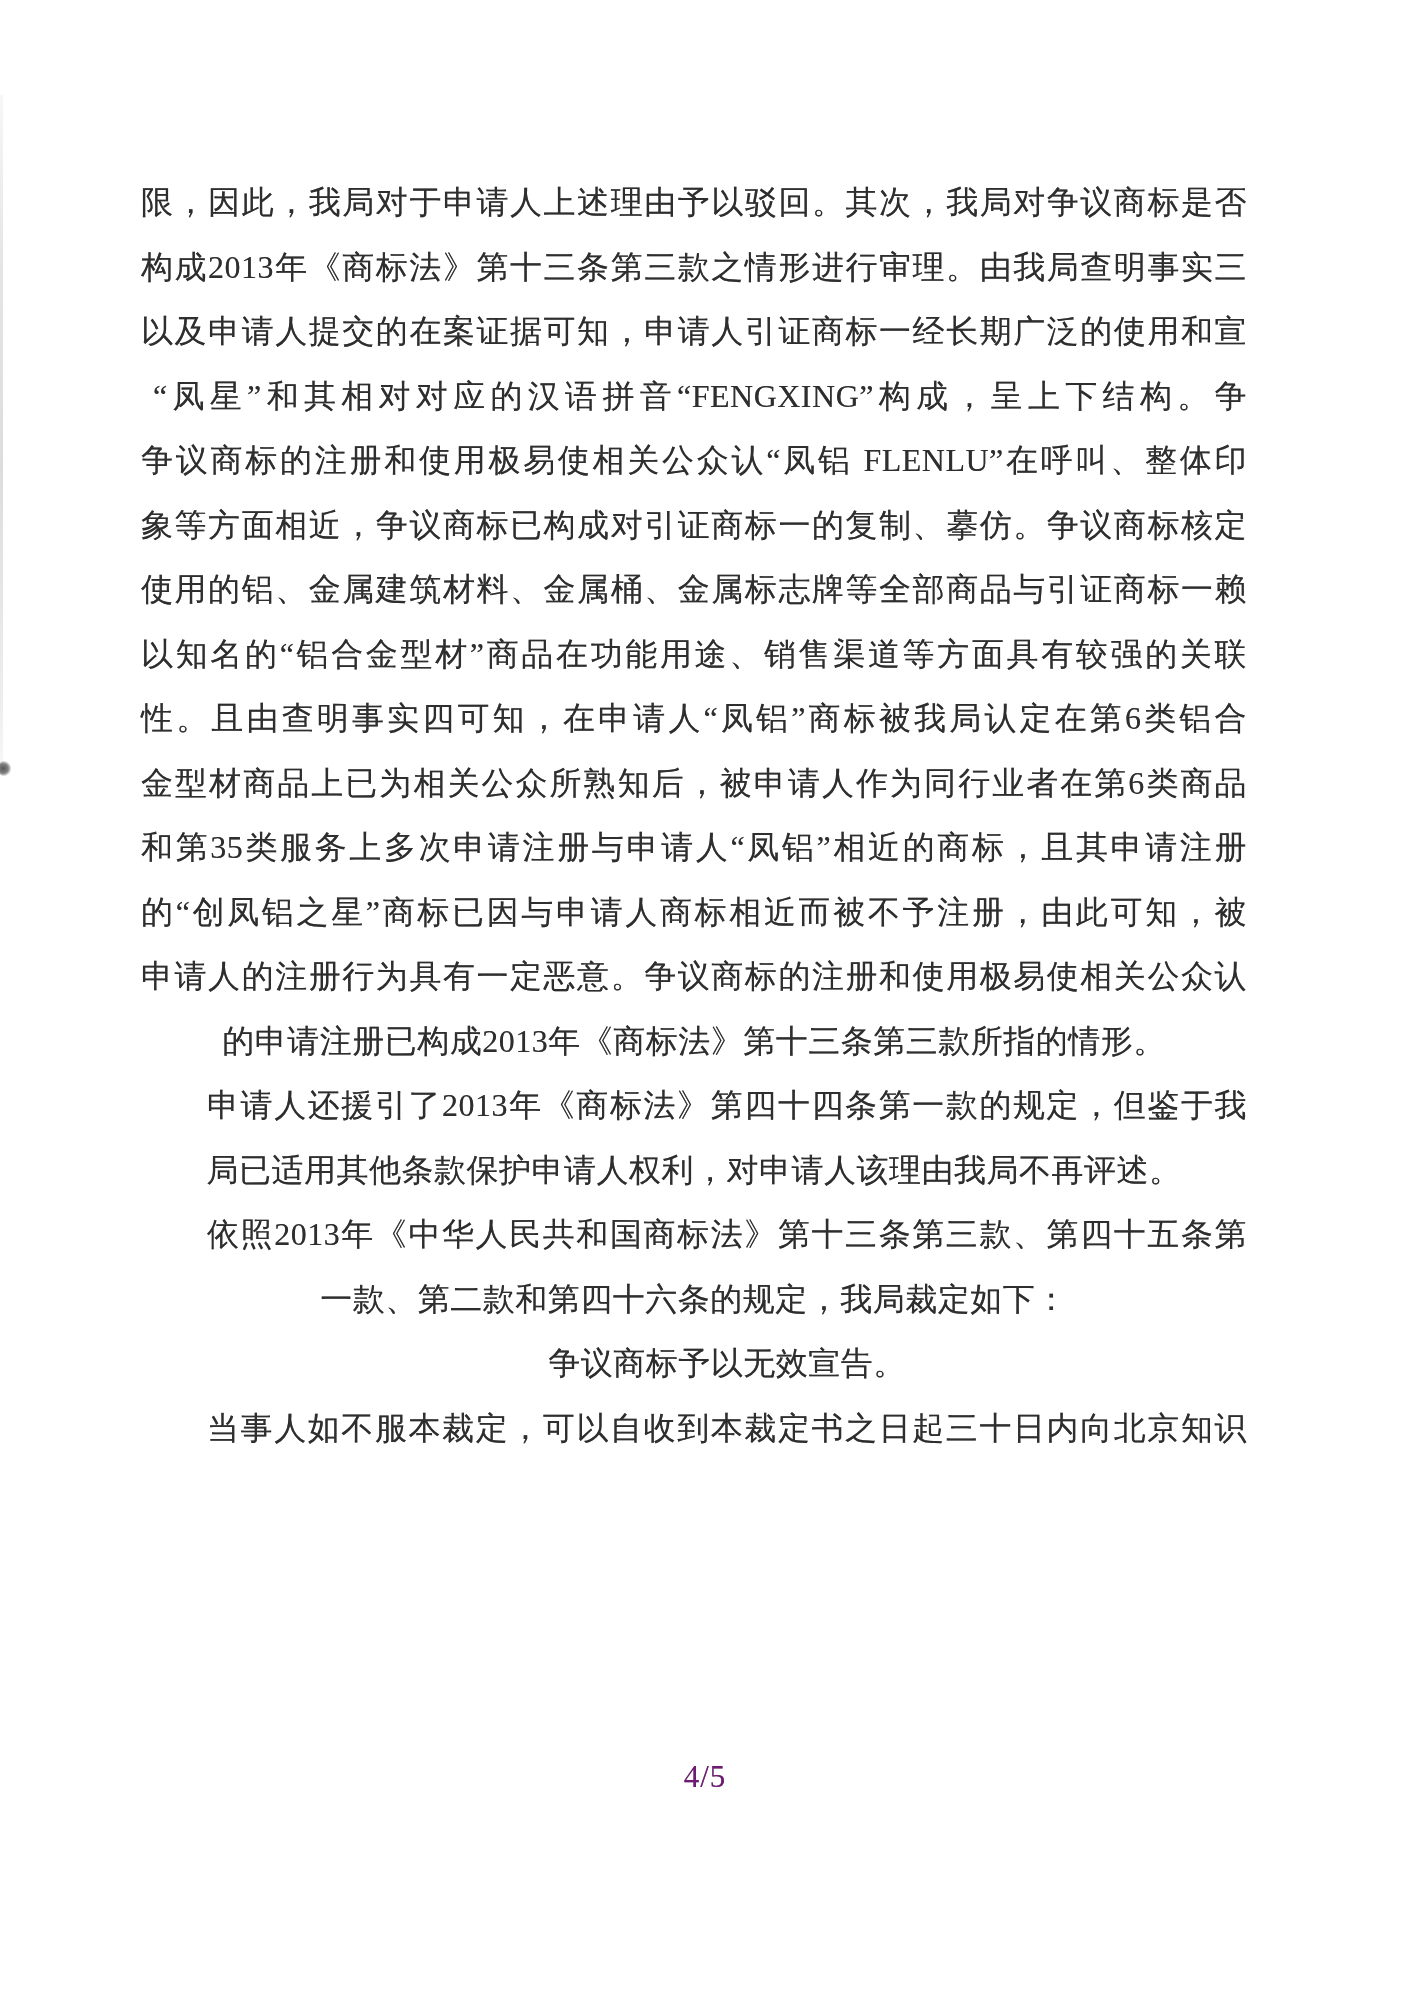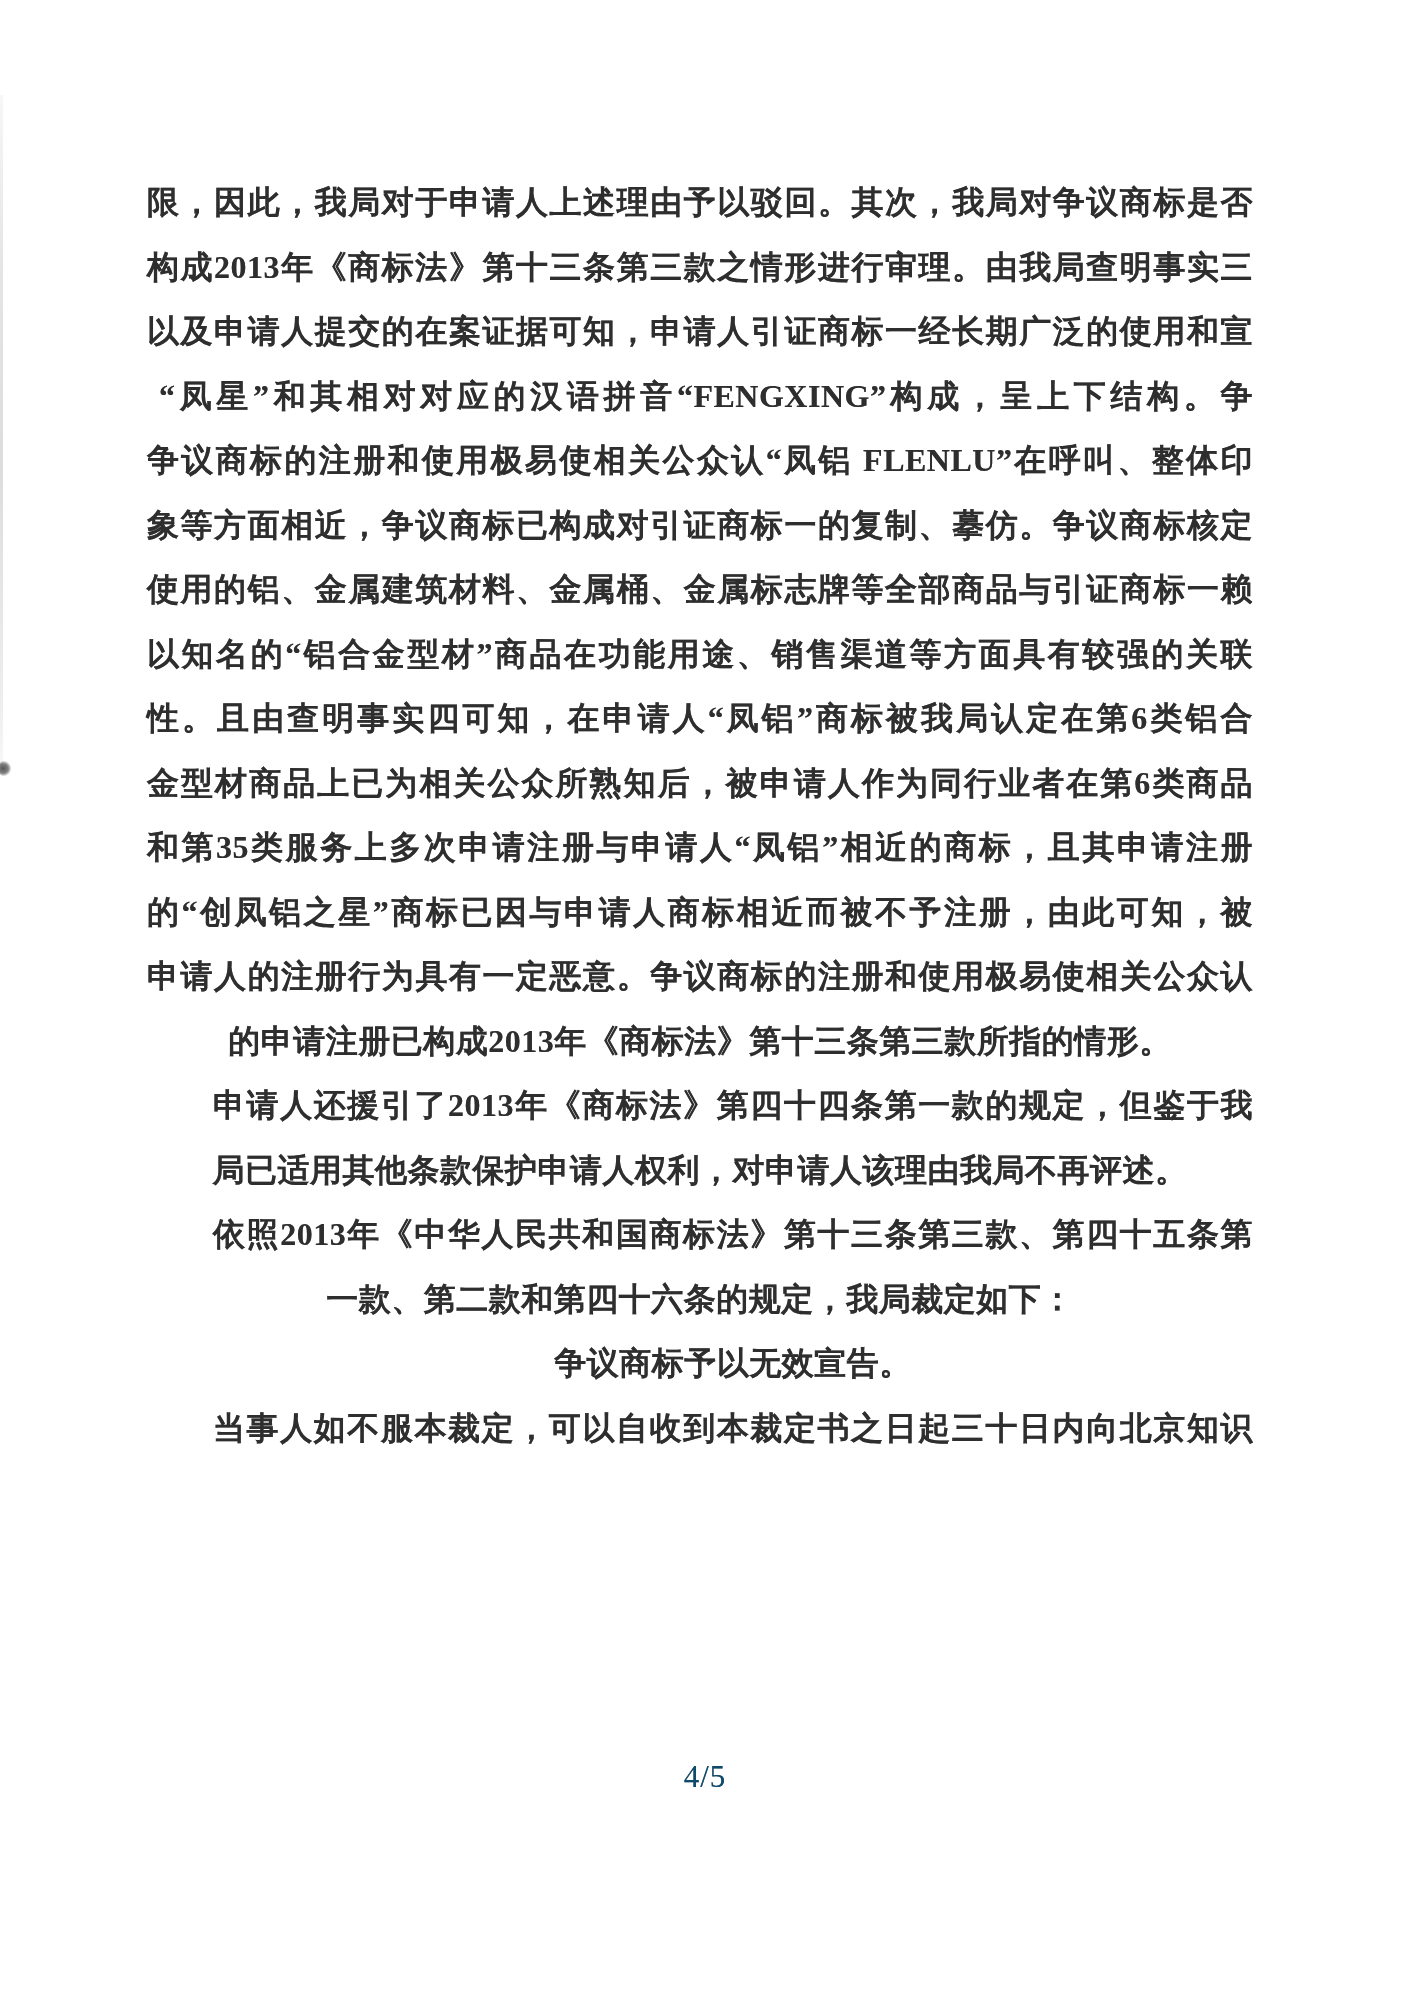--- a/index.html
+++ b/index.html
@@ -31,24 +31,23 @@
     left: 0;
     top: 761px;
     width: 11px;
     height: 15px;
     background: radial-gradient(ellipse at 30% 50%, #3a3a3a 0%, #6b6b6b 45%, rgba(255,255,255,0) 75%);
     border-radius: 3px;
     opacity: 0.85;
   }
   .textblock {
     position: absolute;
-    left: 147px;
+    left: 141px;
     top: 170px;
     width: 1106px;
-    font-weight: bold;
   }
   .line {
     height: 64.5px;
     line-height: 64.5px;
     font-size: 32px;
     letter-spacing: 0.5px;
     white-space: nowrap;
     text-align: center;
     
     text-shadow: 0 0 0.4px rgba(40,40,40,0.55);
@@ -67,21 +66,21 @@
   }
   .footer {
     position: absolute;
     left: 0;
     top: 1760px;
     width: 1410px;
     text-align: center;
     font-size: 31px;
     line-height: 34px;
     letter-spacing: 1px;
-    color: #0c4a6e;
+    color: #701a75;
     text-shadow: 0 0 0.4px rgba(40,40,40,0.55);
   }
 </style>
 </head>
 <body>
 
 <div class="page">
   <div class="scan-edge-line"></div>
   <div class="scan-smudge"></div>
   <div class="textblock" id="textblock">

